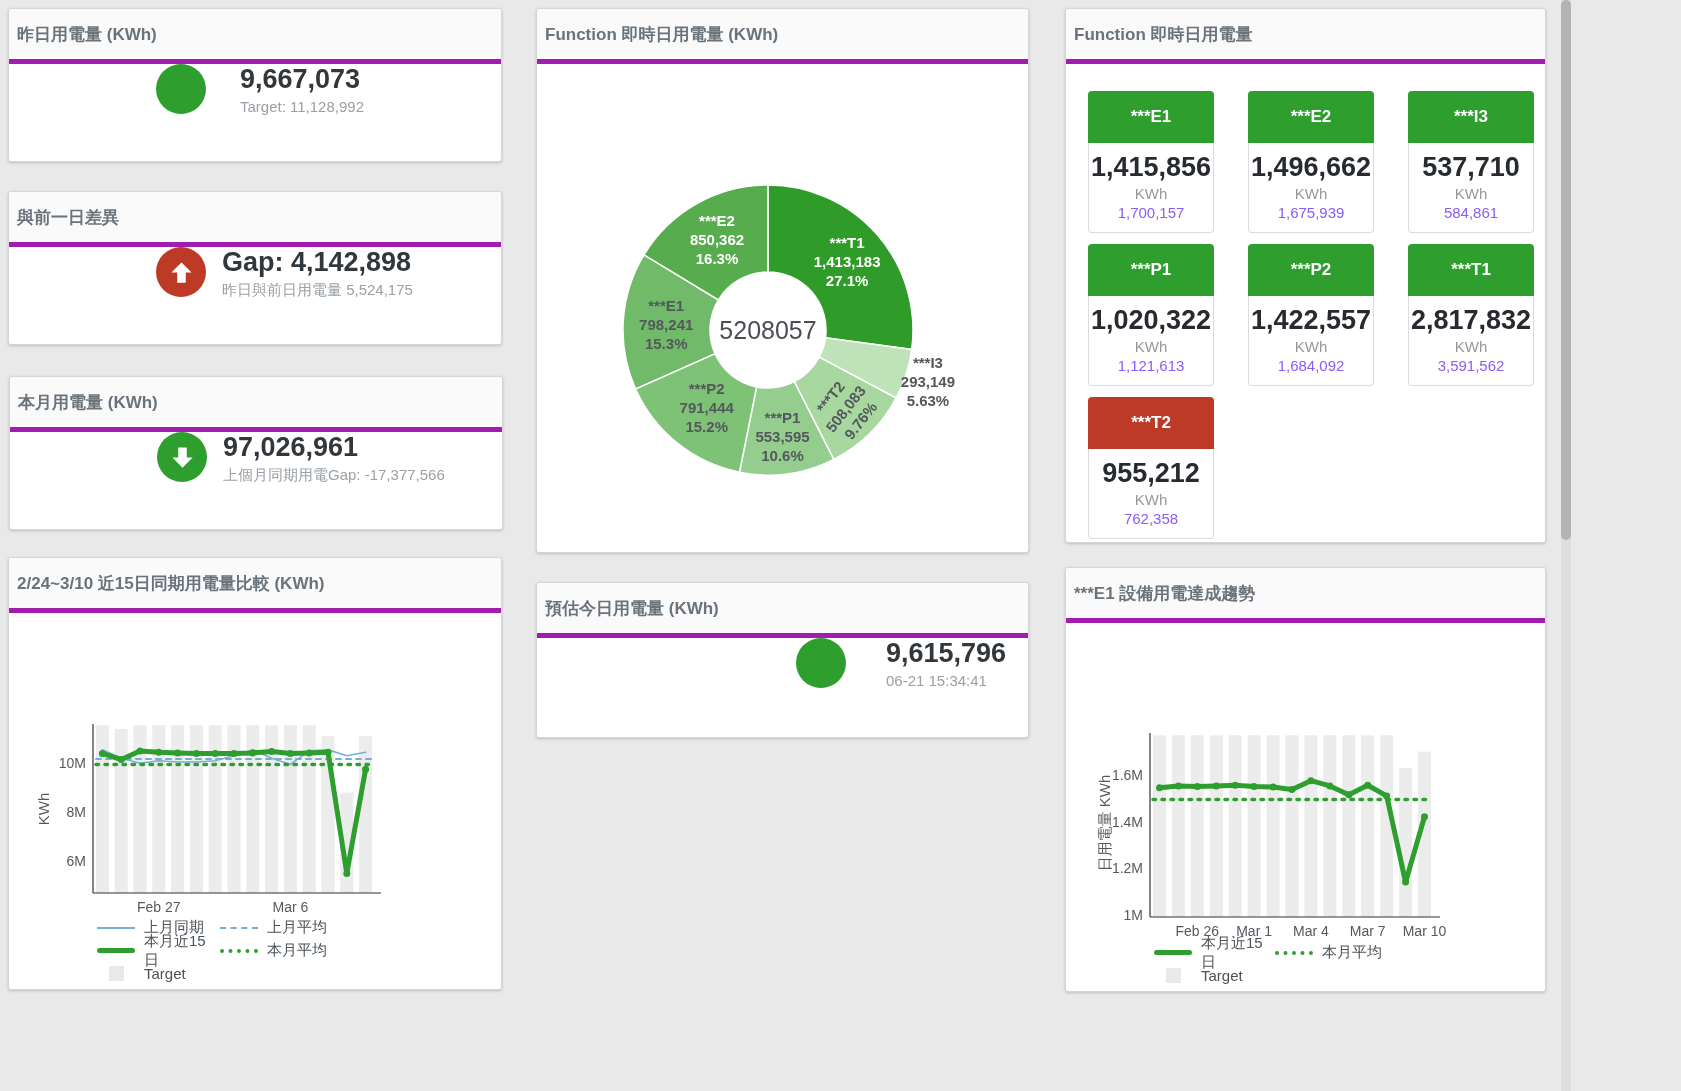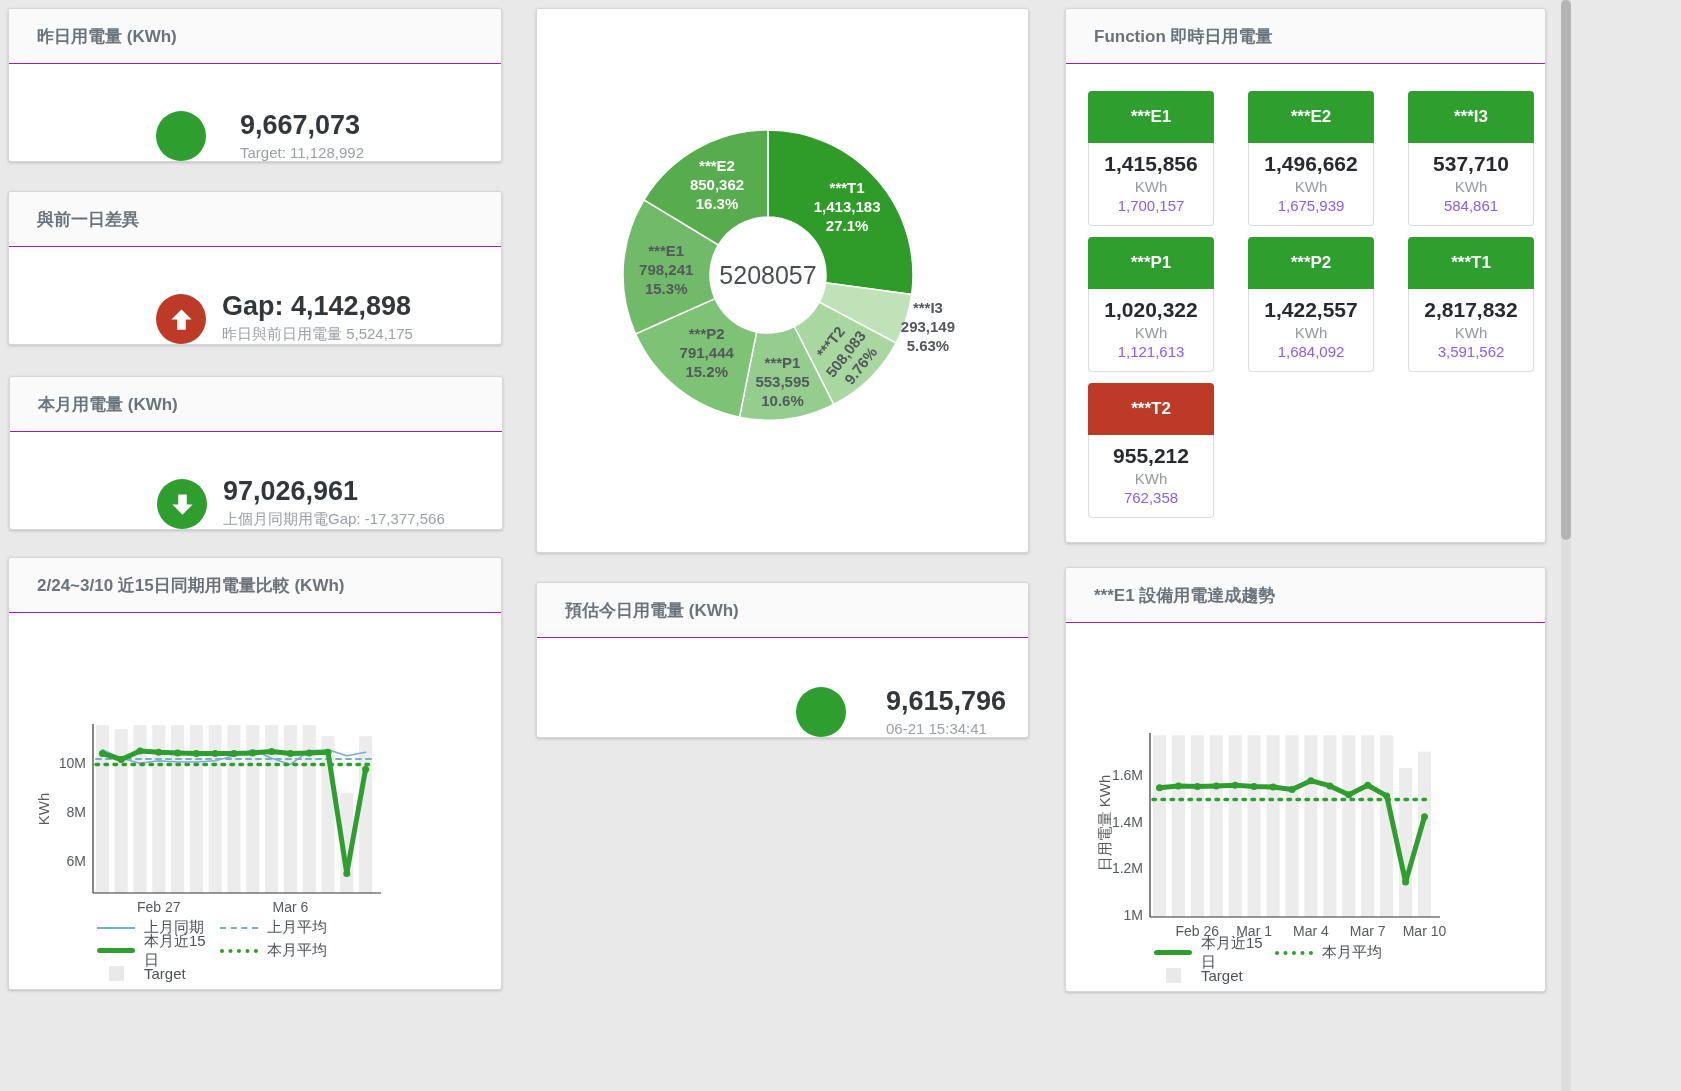--- a/index.html
+++ b/index.html
@@ -1,28 +1,28 @@
 <!DOCTYPE html>
 <html><head>
 <meta charset="utf-8">
 <style>
   *{margin:0;padding:0;box-sizing:border-box}
   html,body{width:1681px;height:1091px;background:#e9e9e9;font-family:"Liberation Sans",sans-serif;overflow:hidden}
   body{position:relative}
   .panel{position:absolute;background:#fff;border:1px solid #d6d6d6;border-radius:3px;box-shadow:0 1px 3px rgba(0,0,0,.18)}
-  .panel-h{height:55px;display:flex;align-items:center;padding:0 28px;border-bottom:1px solid #a21caf;background:#fafafa;border-radius:3px 3px 0 0}
+  .panel-h{height:55px;display:flex;align-items:center;padding:0 8px;border-bottom:5px solid #a21caf;background:#fafafa;border-radius:3px 3px 0 0}
   .panel-h span{font-size:17px;font-weight:700;color:#6a737b}
-  .kpi-body{display:flex;align-items:flex-end;height:calc(100% - 55px)}
+  .kpi-body{display:flex;align-items:flex-start;height:calc(100% - 55px)}
   .kpi-circle{width:50px;height:50px;border-radius:50%;flex:0 0 auto;display:flex;align-items:center;justify-content:center}
   .kpi-text .v{font-size:27px;font-weight:700;color:#32373c}
   .kpi-text .s{font-size:15px;color:#9aa0a6;margin-top:3px}
   .tiles{display:grid;grid-template-columns:repeat(3,126px);column-gap:34px;row-gap:11px;padding:27px 12px 0 22px}
   .tile-h{height:52px;border-radius:4px 4px 0 0;display:flex;align-items:center;justify-content:center;color:#fff;font-size:17px;font-weight:700}
   .tile-b{border:1px solid #dcdcdc;border-top:none;border-radius:0 0 4px 4px;text-align:center;padding:9px 2px 11px;background:#fff}
-  .tile-b .tv{font-size:21px;font-weight:700;color:#272b30}
+  .tile-b .tv{font-size:27px;font-weight:700;color:#272b30}
   .tile-b .tu{font-size:15px;color:#94999e;margin-top:2px}
   .tile-b .tt{font-size:15px;color:#8b5cf6;margin-top:2px}
   .tile.green .tile-h{background:#2e9e2e}
   .tile.red .tile-h{background:#bd3b26}
   .legend{display:grid;row-gap:6px;font-size:15px;color:#4c5257}
   .litem{display:flex;align-items:center;gap:9px;height:17px;cursor:pointer}
   .sw{width:38px;flex:0 0 auto;display:flex;align-items:center;justify-content:center}
   svg text{font-family:"Liberation Sans",sans-serif}
   .scroll-track{position:absolute;left:1561px;top:0;width:10px;height:1091px;background:#dedede}
   .scroll-thumb{position:absolute;left:0;top:0;width:10px;height:540px;background:#b4b4b4;border-radius:5px}
@@ -153,20 +153,23 @@
       <div class="litem">
         <span class="sw">
           <span style="width: 15px; height: 15px; background: rgb(233, 233, 233);"></span>
         </span>
         <span>Target</span>
       </div>
     </div>
 </div>
 
 <div class="panel" style="left:536px;top:8px;width:493px;height:545px">
+  <div class="panel-h">
+      <span>Function 即時日用電量 (KWh)</span>
+    </div>
   <svg id="donut-svg" width="491" height="489" viewBox="0 0 491 489" style="display:block">
       <path d="M231.0 121.0 A145 145 0 0 1 374.7 285.4 L288.5 273.8 A58 58 0 0 0 231.0 208.0 Z" fill="#2f9b28" stroke="#ffffff" stroke-width="1.5"></path>
       <text text-anchor="middle" fill="#ffffff" font-size="15" font-weight="600" transform="translate(310.1 196.9)"><tspan x="0" dy="-13">***T1</tspan><tspan x="0" dy="19">1,413,183</tspan><tspan x="0" dy="19">27.1%</tspan></text>
       <path d="M374.7 285.4 A145 145 0 0 1 359.1 334.0 L282.2 293.2 A58 58 0 0 0 288.5 273.8 Z" fill="#bfe2b8" stroke="#ffffff" stroke-width="1.5"></path>
       <text text-anchor="middle" fill="#54585c" font-size="15" font-weight="600" transform="translate(390.9 317.4)"><tspan x="0" dy="-13">***I3</tspan><tspan x="0" dy="19">293,149</tspan><tspan x="0" dy="19">5.63%</tspan></text>
       <path d="M359.1 334.0 A145 145 0 0 1 296.7 395.3 L257.3 317.7 A58 58 0 0 0 282.2 293.2 Z" fill="#a8d8a0" stroke="#ffffff" stroke-width="1.5"></path>
       <text text-anchor="middle" fill="#54585c" font-size="15" font-weight="600" transform="translate(308.1 344.5) rotate(-52)"><tspan x="0" dy="-13">***T2</tspan><tspan x="0" dy="19">508,083</tspan><tspan x="0" dy="19">9.76%</tspan></text>
       <path d="M296.7 395.3 A145 145 0 0 1 202.5 408.2 L219.6 322.9 A58 58 0 0 0 257.3 317.7 Z" fill="#94cd8d" stroke="#ffffff" stroke-width="1.5"></path>
       <text text-anchor="middle" fill="#54585c" font-size="15" font-weight="600" transform="translate(245.5 372.0)"><tspan x="0" dy="-13">***P1</tspan><tspan x="0" dy="19">553,595</tspan><tspan x="0" dy="19">10.6%</tspan></text>
       <path d="M202.5 408.2 A145 145 0 0 1 98.5 324.9 L178.0 289.6 A58 58 0 0 0 219.6 322.9 Z" fill="#7ec276" stroke="#ffffff" stroke-width="1.5"></path>

